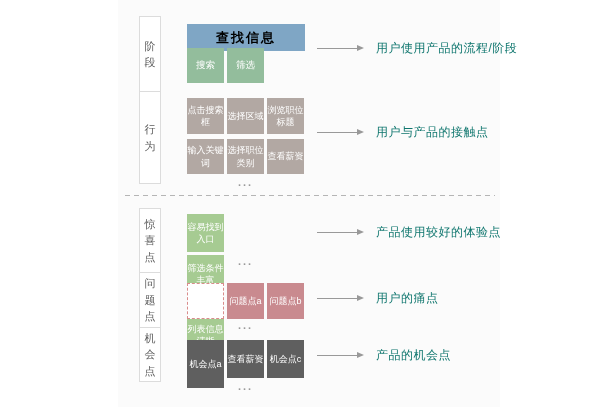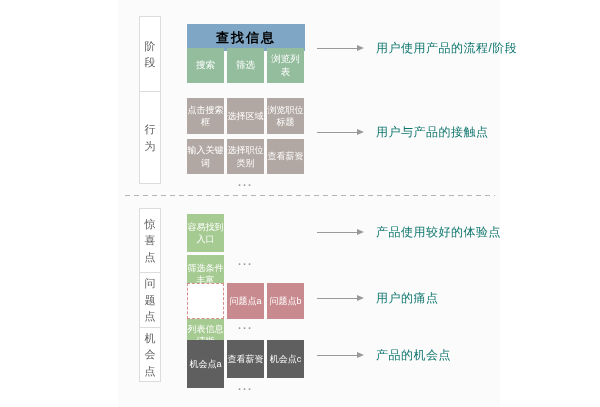--- a/index.html
+++ b/index.html
@@ -58,21 +58,20 @@
     <div class="label-cell" style="height:65px;">惊喜点</div>
     <div class="label-cell" style="height:52px;">问题点</div>
     <div class="label-cell" style="flex:1;">机会点</div>
   </div>
 
   <div class="header-box">查找信息</div>
 
   <div class="row stage" style="top:48px;">
     <div class="box" style="height:35px;">搜索</div>
     <div class="box" style="height:35px;">筛选</div>
-    <div class="box" style="height:35px;">浏览列表</div>
   </div>
 
   <div class="row behavior" style="top:98px;">
     <div class="box" style="height:36px;">点击搜索框</div>
     <div class="box" style="height:36px;">选择区域</div>
     <div class="box" style="height:36px;">浏览职位标题</div>
   </div>
   <div class="row behavior" style="top:139px;">
     <div class="box" style="height:35px;">输入关键词</div>
     <div class="box" style="height:35px;">选择职位类别</div>

